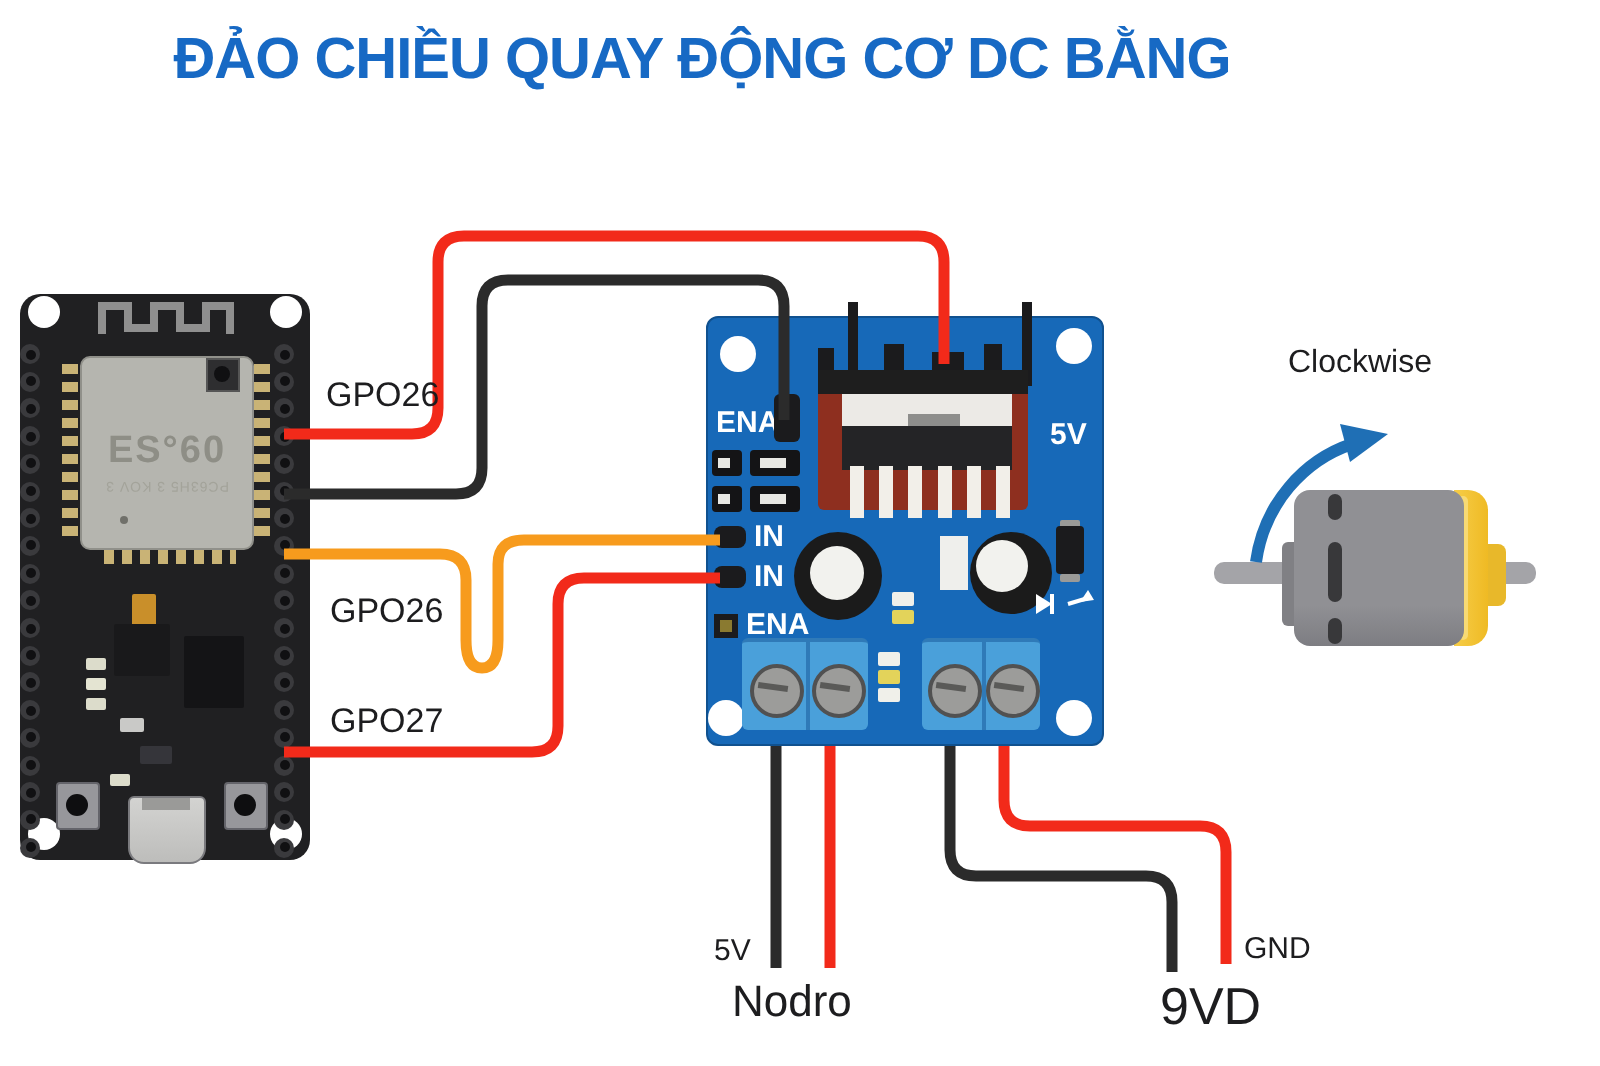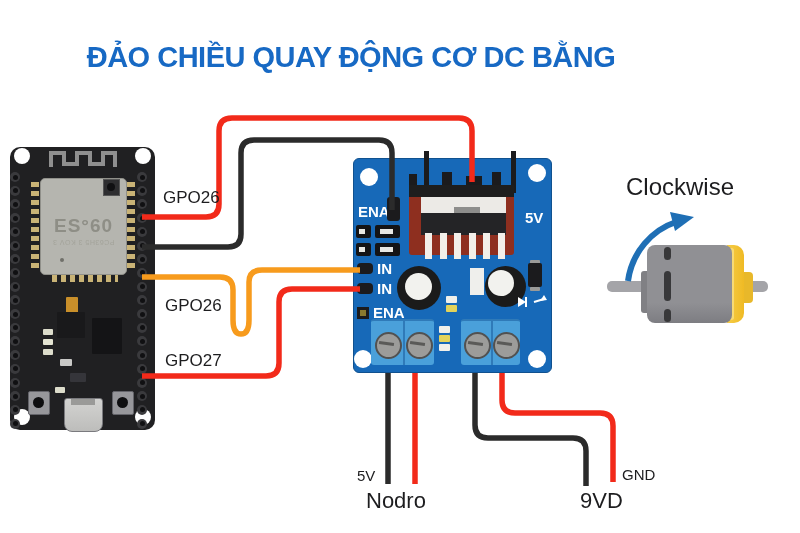--- a/index.html
+++ b/index.html
@@ -1,21 +1,21 @@
 <!DOCTYPE html>
 <html><head>
 <meta charset="utf-8">
 <style>
   html,body{margin:0;padding:0;background:#fff;}
   #stage{position:relative;width:800px;height:533px;background:#ffffff;overflow:hidden;
          font-family:"Liberation Sans","DejaVu Sans",sans-serif;}
   .abs{position:absolute;}
   
   #title{left:0;top:12px;width:702px;text-align:center;color:#1769c4;font-weight:bold;
-         font-size:29px;line-height:37px;letter-spacing:-.5px;margin-top:27px;}
+         font-size:29px;line-height:37px;letter-spacing:-.5px;}
   
   svg.layer{position:absolute;left:0;top:0;pointer-events:none;}
   
   #esp32{left:10px;top:147px;width:145px;height:283px;background:#202022;border-radius:10px;}
   .hole{position:absolute;background:#ffffff;border-radius:50%;}
   .pin-col{position:absolute;width:10px;height:262px;}
   .pin{position:absolute;width:10px;height:10px;border-radius:50%;background:#3a3a3d;}
   .pin::after{content:"";position:absolute;left:2.5px;top:2.5px;width:5px;height:5px;border-radius:50%;background:#101012;}
   #shield{position:absolute;left:30px;top:31px;width:85px;height:95px;background:#b5b5af;
           border:1px solid #90908a;border-radius:5px;}
@@ -231,20 +231,20 @@
     <path d="M142,277 H220 Q233,277 233,290 V320 Q233,334 241,334 Q249,334 249,320 V282 Q249,270 262,270 H360" stroke="#f79b1d" stroke-width="5.5" fill="none"></path>
     <path d="M142,376 H266 Q279,376 279,363 V302 Q279,289 292,289 H360" stroke="#f22a1a" stroke-width="5.5" fill="none"></path>
     <path d="M628,281 C632,252 652,230 676,222" stroke="#1f6fb5" stroke-width="6" fill="none"></path>
     <polygon points="670,212 694,217 675,231" fill="#1f6fb5"></polygon>
   </svg>
 
   <div class="abs plain" style="left:163px;top:188px;font-size:17px;">GPO26</div>
   <div class="abs plain" style="left:165px;top:296px;font-size:17px;">GPO26</div>
   <div class="abs plain" style="left:165px;top:351px;font-size:17px;">GPO27</div>
 
-  <div class="abs plain" style="left:600px;top:173px;width:160px;text-align:center;font-size:24px;">Clockwise</div>
+  <div class="abs plain" style="left:600px;top:173px;width:160px;text-align:center;font-size:16px;">Clockwise</div>
 
   <div class="abs plain" style="left:357px;top:467px;font-size:15px;">5V</div>
   <div class="abs plain" style="left:366px;top:488px;font-size:22px;">Nodro</div>
   <div class="abs plain" style="left:622px;top:466px;font-size:15px;">GND</div>
-  <div class="abs plain" style="left:580px;top:488px;font-size:22px;">9VD</div>
+  <div class="abs plain" style="left:580px;top:488px;font-size:26px;">9VD</div>
 
 </div>
 
 </body></html>

